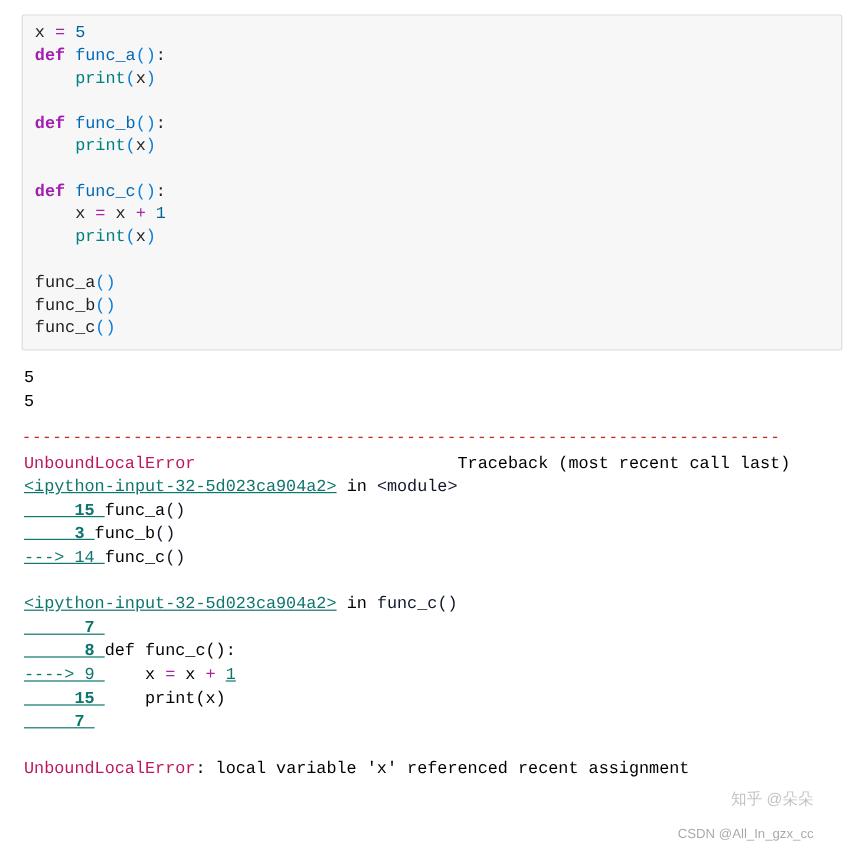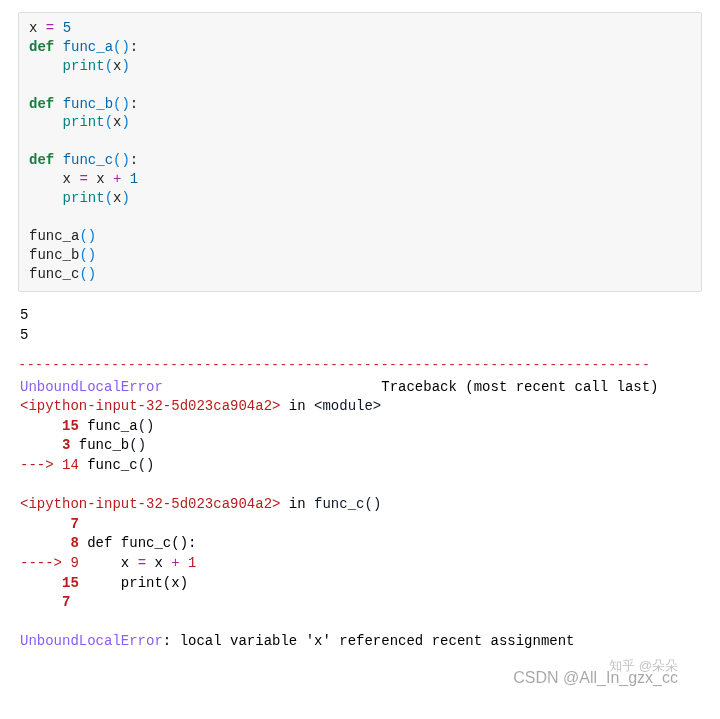--- a/index.html
+++ b/index.html
@@ -32,29 +32,29 @@
   .output {
     font-family: Menlo, Consolas, "Courier New", monospace;
     font-size: 14px;
     line-height: 1.4;
     white-space: pre;
     padding: 4px 2px;
   }
   
   .tok-op   { color: #a626a4; }  
   .tok-num  { color: #006699; }  
-  .tok-kw   { color: #15803d; font-weight: 700; }  
+  .tok-kw   { color: #a21caf; font-weight: 700; }  
   .tok-fn   { color: #0068b3; }  
   .tok-par  { color: #0a7dd8; }  
   .tok-bi   { color: #008080; }  
   .tok-id   { color: #222; }
 
   
-  .red   { color: #8b5cf6; }
-  .teal  { color: #b91c1c; }
+  .red   { color: #be185d; }
+  .teal  { color: #0f766e; text-decoration: underline; }
   .tblue { color: #0f172a; }
   .bold  { font-weight: 700; }
 
   .dash-sep {
     color: #c73228;
     letter-spacing: 0;
     font-family: Menlo, Consolas, monospace;
     overflow: hidden;
     white-space: nowrap;
     margin: 6px 0 2px 0;
@@ -62,21 +62,21 @@
 
   .watermark1, .watermark2 {
     position: absolute;
     right: 24px;
     color: rgba(0,0,0,0.25);
     font-size: 13px;
     pointer-events: none;
     text-align: right;
   }
   .watermark1 { bottom: 32px; }
-  .watermark2 { bottom: 20px; font-size: 16px; color: rgba(0,0,0,0.35); }
+  .watermark2 { bottom: 6px; font-size: 11px; color: rgba(0,0,0,0.35); }
   .page { position: relative; min-height: 695px; }
 </style>
 </head>
 <body>
 <div class="page">
 
 
 <div class="code-block"><span class="tok-id">x</span><span class="tok-op"> = </span><span class="tok-num">5</span>
 <span class="tok-kw">def</span> <span class="tok-fn">func_a</span><span class="tok-par">(</span><span class="tok-par">)</span><span>:</span>
     <span class="tok-bi">print</span><span class="tok-par">(</span><span class="tok-id">x</span><span class="tok-par">)</span>

